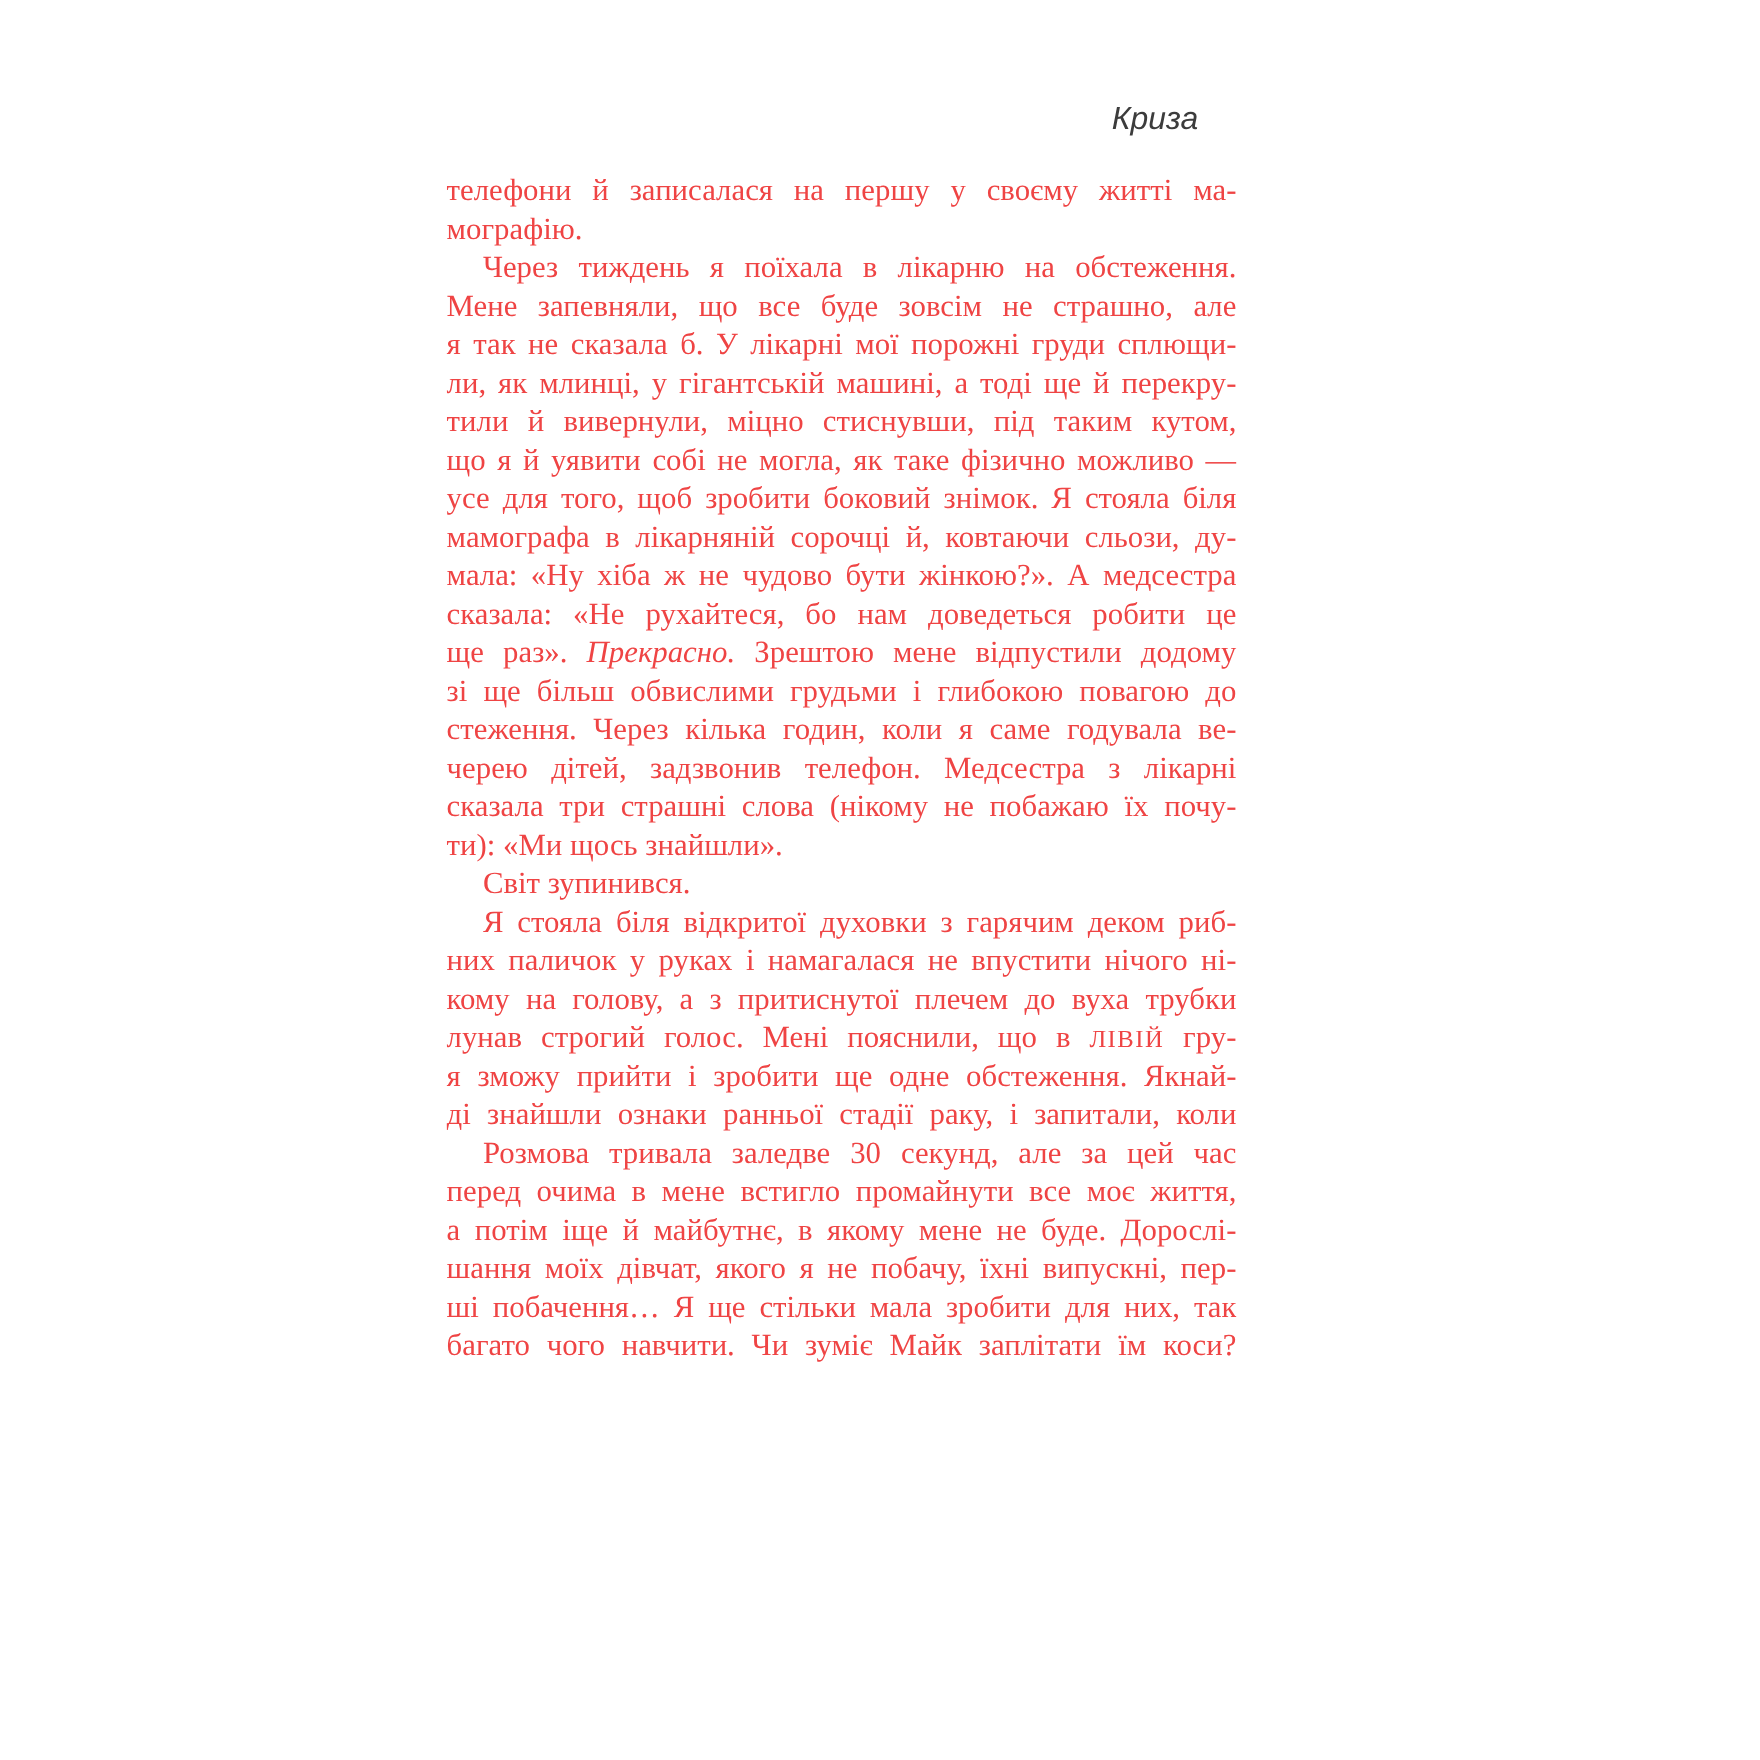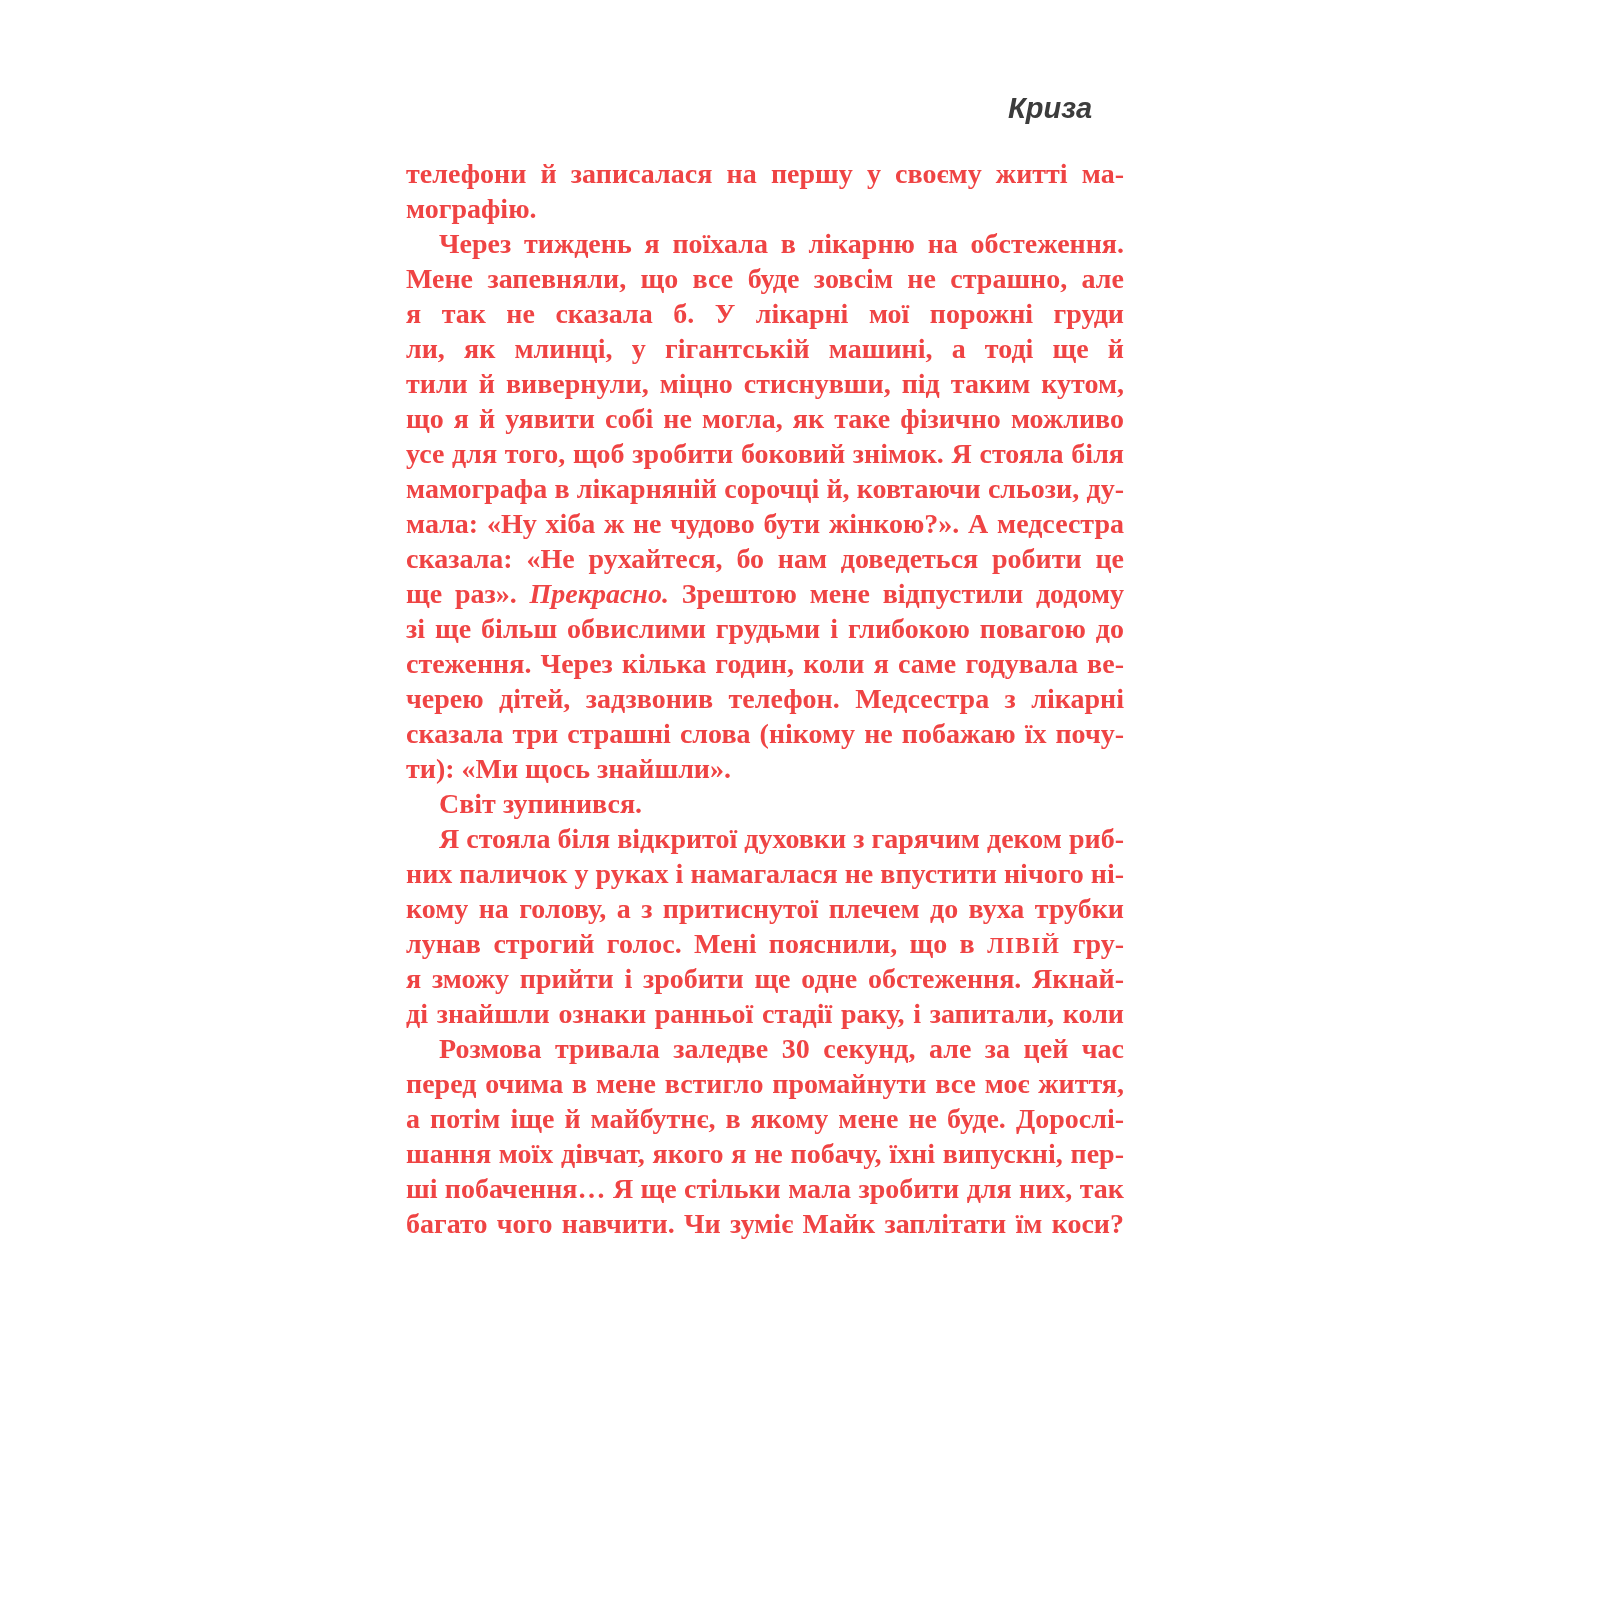--- a/index.html
+++ b/index.html
@@ -8,21 +8,20 @@
     background: #ffffff;
   }
   .page {
     position: relative;
     width: 1600px;
     height: 1244px;
     background: #ffffff;
     color: #1b1b1b;
     font-family: "Liberation Serif", serif;
     overflow: hidden;
-    font-weight: bold;
   }
   .running-head {
     position: absolute;
     top: 94px;
     left: 900px;
     width: 300px;
     text-align: center;
     font-family: "Liberation Sans", sans-serif;
     font-style: italic;
     font-size: 29px;

